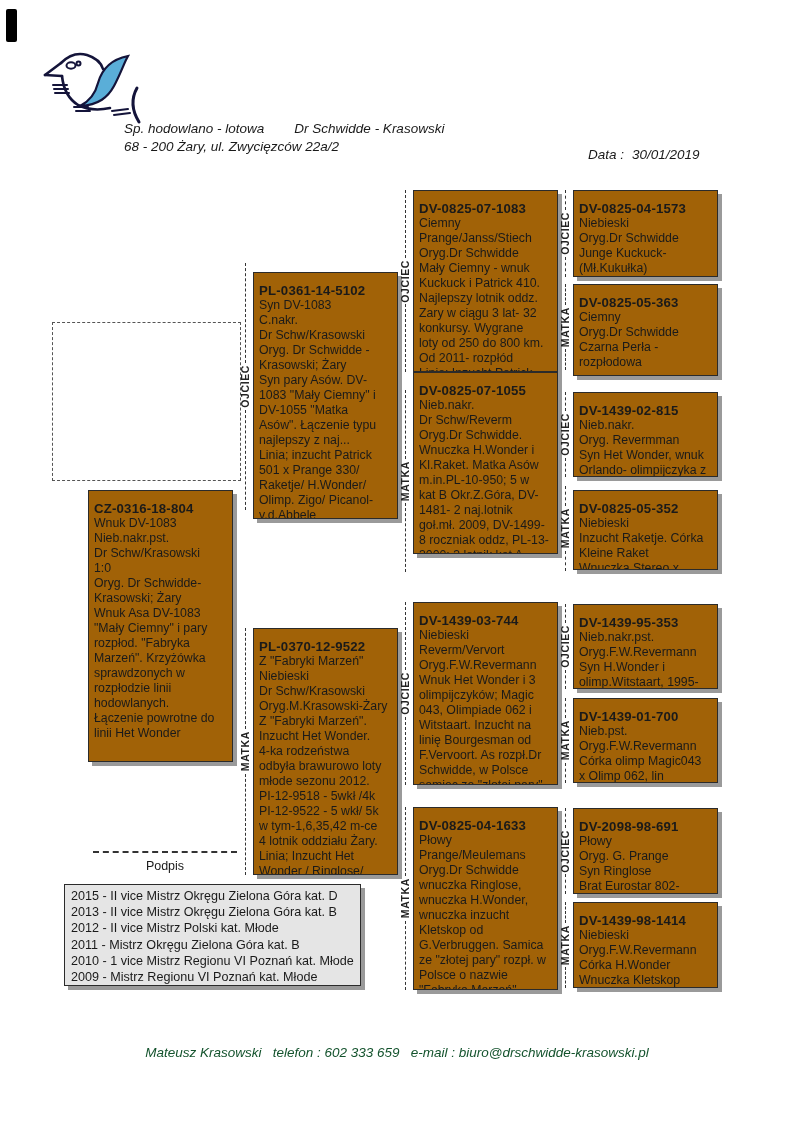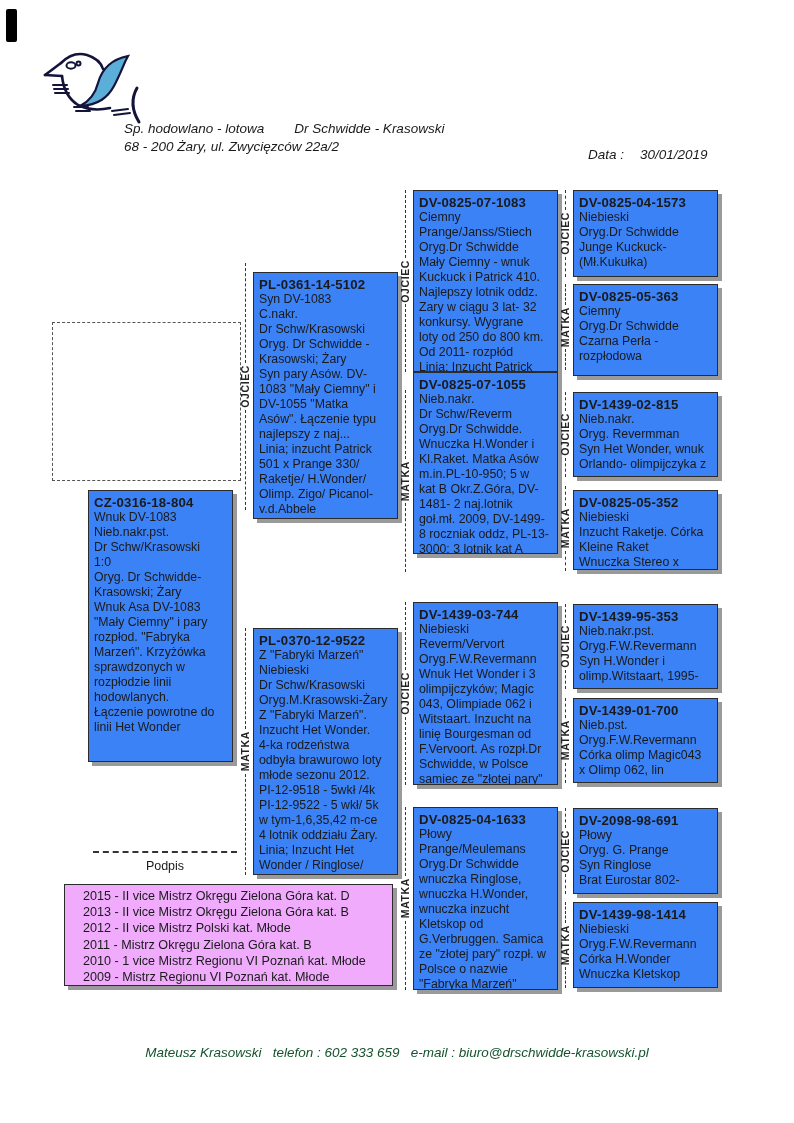--- a/index.html
+++ b/index.html
@@ -8,44 +8,44 @@
 
   .scan-artifact { position:absolute; left:6px; top:9px; width:11px; height:33px; background:#000; border-radius:2px; }
 
   
   .logo { position:absolute; left:40px; top:48px; width:104px; height:84px; }
   .brand-name { position:absolute; left:117px; top:70px; width:363px; font-size:34px; font-weight:bold; font-style:italic; letter-spacing:1px; border-bottom:3px dotted #000; padding-bottom:3px; white-space:nowrap; }
   .brand-sub { position:absolute; left:124px; top:121px; font-size:13.5px; font-style:italic; }
   .brand-sub .gap { display:inline-block; width:30px; }
   .brand-addr { position:absolute; left:124px; top:139px; font-size:13.5px; font-style:italic; }
   .date-line { position:absolute; left:588px; top:147px; font-size:13.5px; font-style:italic; }
-  .date-line .val { margin-left:16px; }
+  .date-line .val { margin-left:8px; }
 
   
   .title-box { position:absolute; left:58px; top:190px; width:340px; height:53px; background:#ececec; border:1px solid #3a3a3a; box-shadow:5px 5px 0 #8a8a8a; display:flex; align-items:center; justify-content:center; font-size:31px; font-weight:bold; font-style:italic; letter-spacing:1px; }
 
   
   .photo-box { position:absolute; left:52px; top:322px; width:187px; height:157px; border:1px dashed #555; }
 
   
-  .pbox { position:absolute; width:145px; background:#3b82f6; border:1px solid #2b2b2b; box-shadow:4px 4px 0 #9a9a9a; box-sizing:border-box; padding:4px 3px 0 5px; font-size:12.3px; line-height:15px; overflow:hidden; }
+  .pbox { position:absolute; width:145px; background:#a16207; border:1px solid #2b2b2b; box-shadow:4px 4px 0 #9a9a9a; box-sizing:border-box; padding:10px 3px 0 5px; font-size:12.3px; line-height:15px; overflow:hidden; }
   .pbox .ring { font-weight:bold; font-size:13.2px; letter-spacing:0.2px; }
   .pbox .body { white-space:pre-line; }
 
   
   .strip { position:absolute; width:14px; display:flex; flex-direction:column; align-items:center; }
   .strip .dash { flex:1 1 auto; width:0; border-left:1.5px dashed #333; }
   .strip .role { writing-mode:vertical-rl; transform:rotate(180deg); font-weight:bold; font-size:10.5px; letter-spacing:0.6px; padding:2px 0; color:#222; white-space:nowrap; }
 
   
   .sign-line { position:absolute; left:93px; top:851px; width:144px; border-top:2px dashed #333; }
   .sign-label { position:absolute; left:93px; top:859px; width:144px; text-align:center; font-size:12.5px; }
 
   
-  .achv { position:absolute; left:64px; top:884px; width:329px; height:102px; background:#f0abfc; border:1px solid #2b2b2b; box-shadow:4px 4px 0 #9a9a9a; box-sizing:border-box; padding:3px 18px; font-size:12.6px; line-height:16.2px; white-space:pre-line; overflow:hidden; }
+  .achv { position:absolute; left:64px; top:884px; width:297px; height:102px; background:#e5e5e5; border:1px solid #2b2b2b; box-shadow:4px 4px 0 #9a9a9a; box-sizing:border-box; padding:3px 6px; font-size:12.6px; line-height:16.2px; white-space:pre-line; overflow:hidden; }
 
   
   .footer { position:absolute; left:0; top:1045px; width:794px; text-align:center; font-size:13.5px; font-style:italic; white-space:pre; color:#14532d; }
 </style>
 </head>
 <body>
 
 <div id="page">
 
   <div class="scan-artifact"></div>

